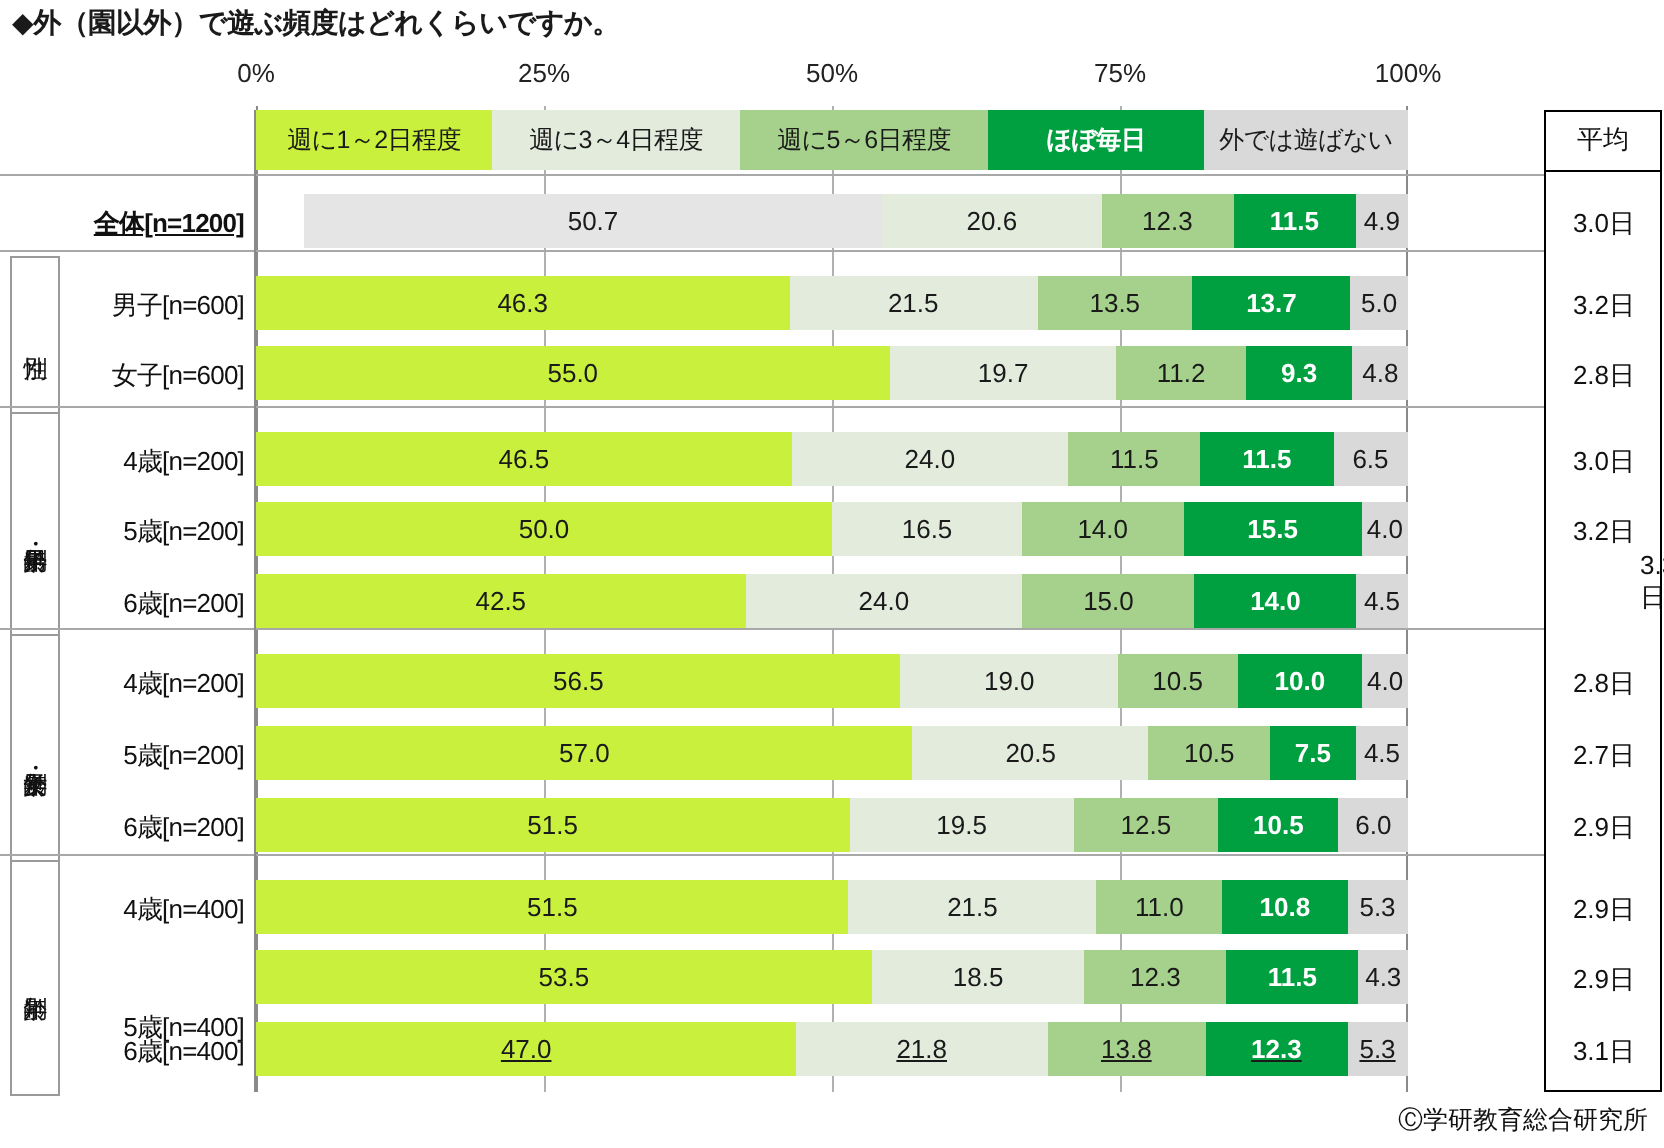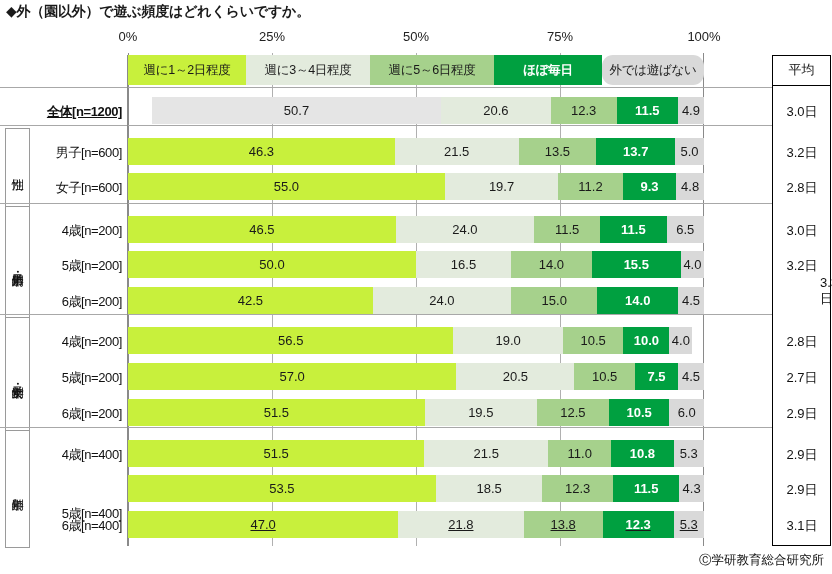--- a/index.html
+++ b/index.html
@@ -197,21 +197,21 @@
       <div class="axis-label" style="left: 560px;">75%</div>
       <div class="gridline" style="left: 560px;"></div>
       <div class="axis-label" style="left: 704px;">100%</div>
       <div class="gridline axis-edge" style="left: 703px;"></div>
     </div>
   <div id="legend-band">
       <div class="legend-seg" style="width: 118px; background: rgb(200, 240, 60); color: rgb(26, 26, 26);">週に1～2日程度</div>
       <div class="legend-seg" style="width: 124px; background: rgb(227, 235, 221); color: rgb(26, 26, 26);">週に3～4日程度</div>
       <div class="legend-seg" style="width: 124px; background: rgb(166, 209, 140); color: rgb(26, 26, 26);">週に5～6日程度</div>
       <div class="legend-seg" style="width: 108px; background: rgb(0, 160, 64); color: rgb(255, 255, 255); font-weight: 700;">ほぼ毎日</div>
-      <div class="legend-seg" style="width: 102px; background: rgb(217, 217, 217); color: rgb(26, 26, 26); border-radius: 11px;">外では遊ばない</div>
+      <div class="legend-seg" style="width: 102px; background: rgb(217, 217, 217); color: rgb(26, 26, 26);">外では遊ばない</div>
     </div>
   <div id="rows-container">
       <div class="row-label total" style="top: 103px; text-decoration: underline;">全体[n=1200]</div>
       <div class="bar-row" style="top: 97px;">
         <div class="seg dark-text" style="width: 312px; background: #e5e5e5; margin-left: 24px;">50.7</div>
         <div class="seg dark-text" style="width: 118.656px; background: rgb(227, 235, 221);">20.6</div>
         <div class="seg dark-text" style="width: 70.848px; background: rgb(166, 209, 140);">12.3</div>
         <div class="seg light-text" style="width: 66.24px; background: rgb(0, 160, 64);">11.5</div>
         <div class="seg dark-text" style="width: 28.224px; background: rgb(217, 217, 217);">4.9</div>
       </div>
@@ -259,21 +259,21 @@
         <div class="seg dark-text" style="width: 86.4px; background: rgb(166, 209, 140);">15.0</div>
         <div class="seg light-text" style="width: 80.64px; background: rgb(0, 160, 64);">14.0</div>
         <div class="seg dark-text" style="width: 25.92px; background: rgb(217, 217, 217);">4.5</div>
       </div>
       <div class="avg-cell" style="top: 275px; padding-left: 48px;">3.3日</div>
       <div class="row-label" style="top: 333px;">4歳[n=200]</div>
       <div class="bar-row" style="top: 327px;">
         <div class="seg dark-text" style="width: 325.44px; background: rgb(200, 240, 60);">56.5</div>
         <div class="seg dark-text" style="width: 109.44px; background: rgb(227, 235, 221);">19.0</div>
         <div class="seg dark-text" style="width: 60.48px; background: rgb(166, 209, 140);">10.5</div>
-        <div class="seg light-text" style="width: 46px; background: rgb(0, 160, 64);">10.0</div>
+        <div class="seg light-text" style="width: 63px; background: rgb(0, 160, 64);">10.0</div>
         <div class="seg dark-text" style="width: 23.04px; background: rgb(217, 217, 217);">4.0</div>
       </div>
       <div class="avg-cell" style="top: 333px;">2.8日</div>
       <div class="row-label" style="top: 369px;">5歳[n=200]</div>
       <div class="bar-row" style="top: 363px;">
         <div class="seg dark-text" style="width: 328.32px; background: rgb(200, 240, 60);">57.0</div>
         <div class="seg dark-text" style="width: 118.08px; background: rgb(227, 235, 221);">20.5</div>
         <div class="seg dark-text" style="width: 60.48px; background: rgb(166, 209, 140);">10.5</div>
         <div class="seg light-text" style="width: 43.2px; background: rgb(0, 160, 64);">7.5</div>
         <div class="seg dark-text" style="width: 25.92px; background: rgb(217, 217, 217);">4.5</div>

